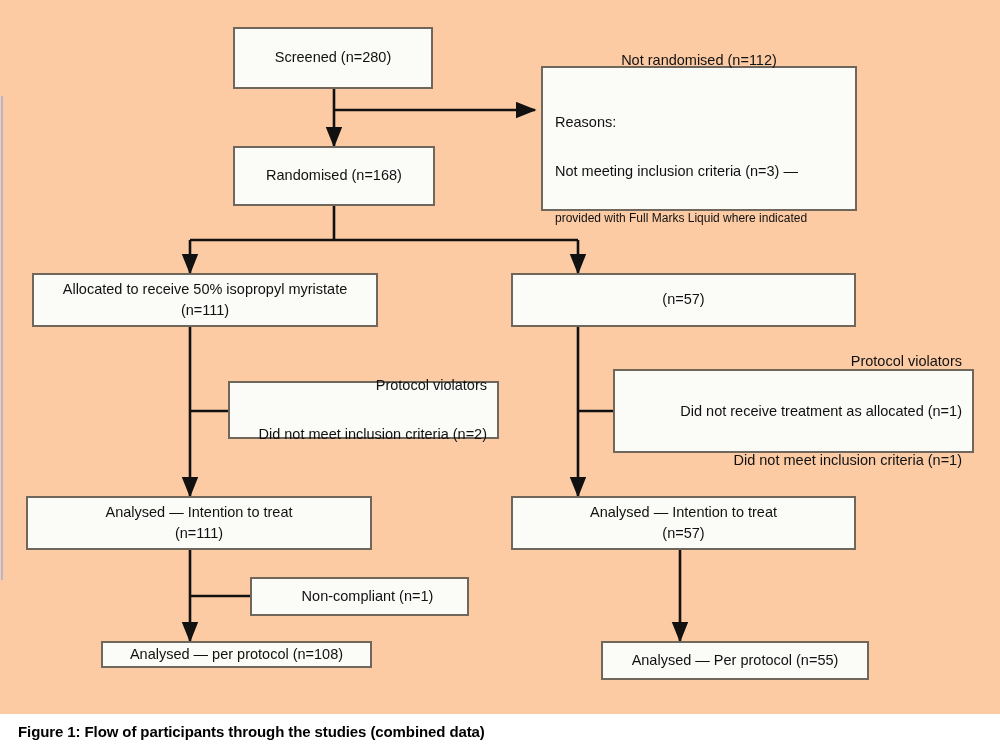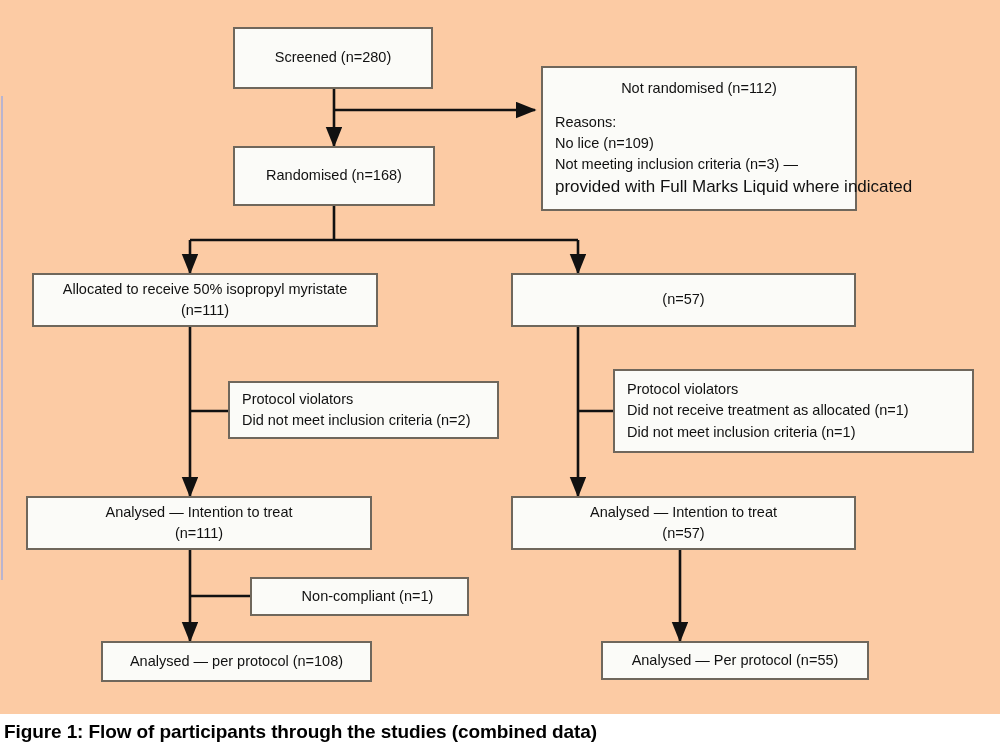--- a/index.html
+++ b/index.html
@@ -46,35 +46,36 @@
     color: #111111;
     font-size: 14.5px;
     line-height: 1.45;
     z-index: 2;
   }
   .node.center {
     align-items: center;
     text-align: center;
   }
   .node.left {
-    align-items: flex-start;
+    align-items: flex-end;
     text-align: left;
     padding-left: 12px;
     padding-right: 10px;
+    gap: 28px;
   }
   .node .ln {
     white-space: nowrap;
   }
   .node .title-line {
     width: 100%;
     text-align: center;
     margin-bottom: 13px;
   }
   .node .small {
-    font-size: 17px;
+    font-size: 12px;
   }
   .node .blockpad {
     padding-left: 12px;
     padding-right: 8px;
     width: 100%;
     box-sizing: border-box;
   }
   #page-edge-line {
     position: absolute;
     left: 1px;
@@ -88,24 +89,24 @@
     position: absolute;
     left: 0;
     top: 714px;
     width: 1000px;
     height: 35px;
     background: #ffffff;
     display: flex;
     align-items: center;
   }
   #caption-text {
-    font-size: 19px;
+    font-size: 15px;
     font-weight: bold;
     color: #000000;
-    padding-left: 4px;
+    padding-left: 18px;
     letter-spacing: -0.1px;
   }
 </style>
 </head>
 <body>
 
 <div id="figure-root">
 
   <div id="diagram-canvas">
 
@@ -153,21 +154,20 @@
       </g>
     </svg>
 
     <div class="node center" style="left:233px; top:27px; width:200px; height:62px;">
       <span class="ln">Screened (n=280)</span>
     </div>
 
     <div class="node left" style="left:541px; top:66px; width:316px; height:145px; padding-left:0; padding-right:0;">
       <span class="ln title-line">Not randomised (n=112)</span>
       <span class="ln blockpad">Reasons:</span>
-      <span class="ln blockpad">No lice (n=109)</span>
       <span class="ln blockpad">Not meeting inclusion criteria (n=3) —</span>
       <span class="ln blockpad small">provided with Full Marks Liquid where indicated</span>
     </div>
 
     <div class="node center" style="left:233px; top:146px; width:202px; height:60px;">
       <span class="ln">Randomised (n=168)</span>
     </div>
 
     <div class="node center" style="left:32px; top:273px; width:346px; height:54px;">
       <span class="ln">Allocated to receive 50% isopropyl myristate</span>
@@ -196,21 +196,21 @@
 
     <div class="node center" style="left:511px; top:496px; width:345px; height:54px;">
       <span class="ln">Analysed — Intention to treat</span>
       <span class="ln">(n=57)</span>
     </div>
 
     <div class="node center" style="left:250px; top:577px; width:219px; height:39px;padding-left:16px;">
       <span class="ln">Non-compliant (n=1)</span>
     </div>
 
-    <div class="node center" style="left:101px; top:641px; width:271px; height:41px;">
+    <div class="node center" style="left:101px; top:641px; width:271px; height:27px;">
       <span class="ln">Analysed — per protocol (n=108)</span>
     </div>
 
     <div class="node center" style="left:588px; top:641px; width:268px; height:39px;margin-left:13px;">
       <span class="ln">Analysed — Per protocol (n=55)</span>
     </div>
 
   </div>
 
   <div id="caption-bar">

